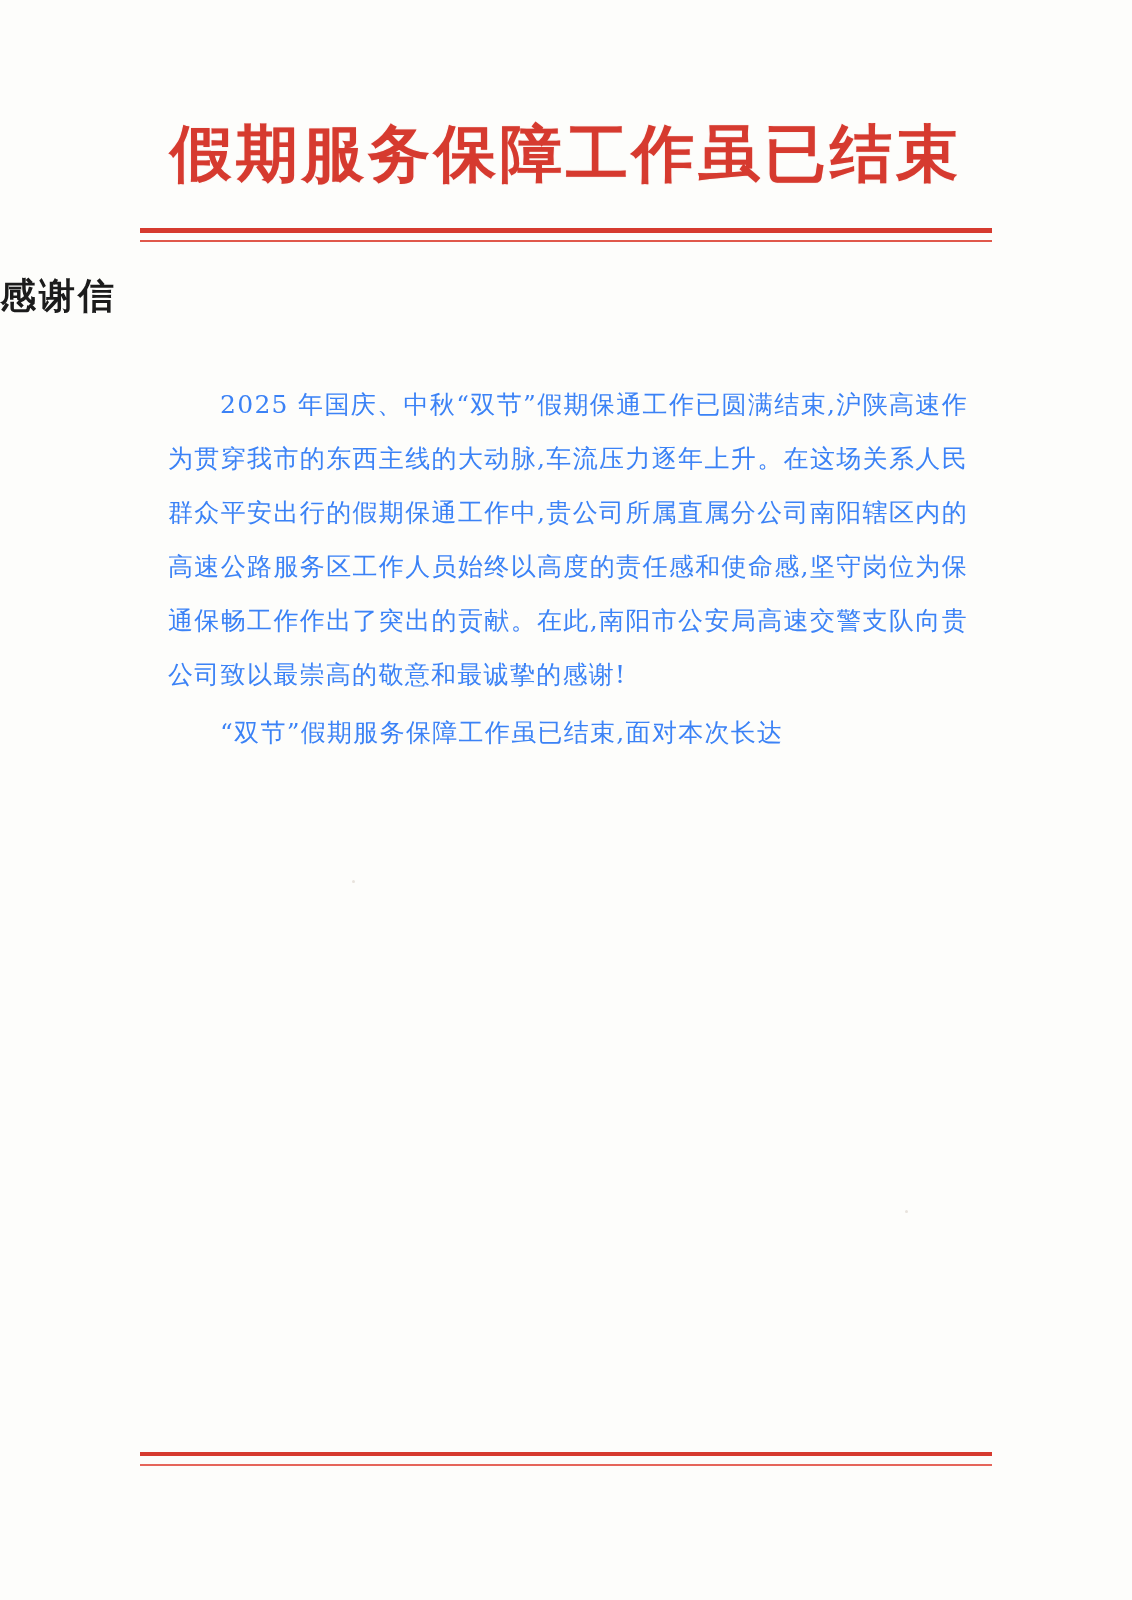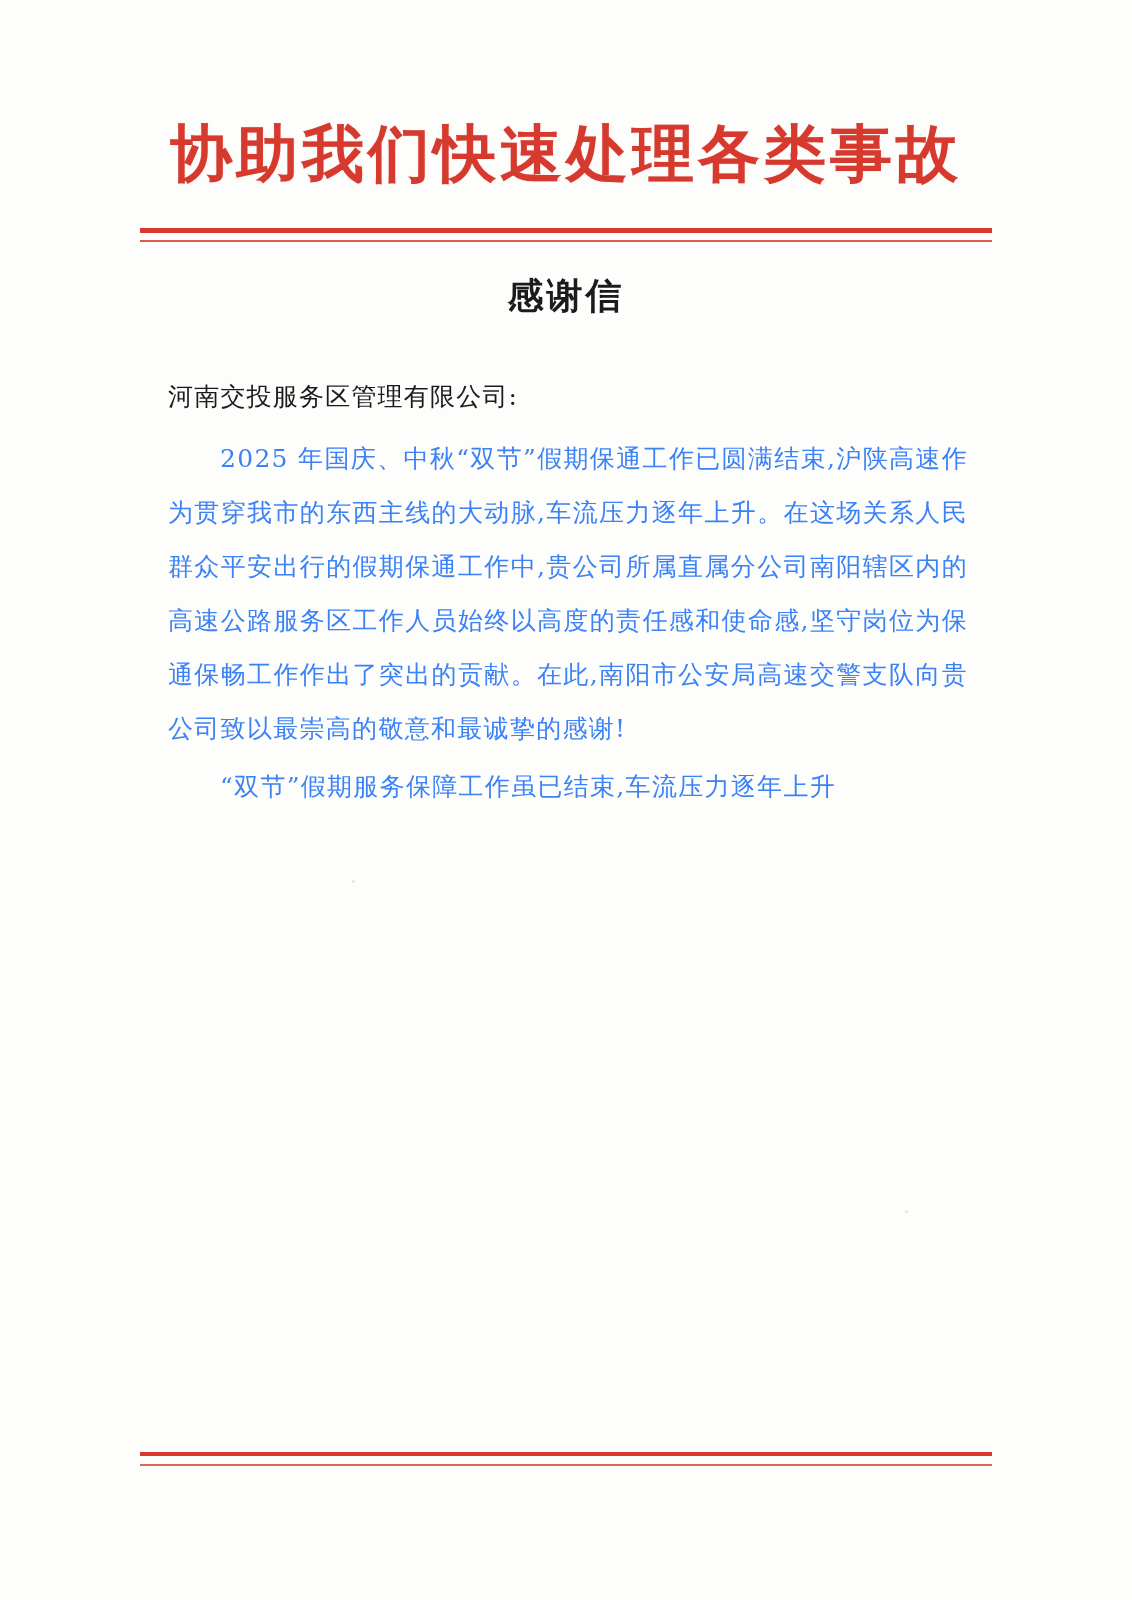--- a/index.html
+++ b/index.html
@@ -48,21 +48,21 @@
     left: 140px;
     width: 852px;
     height: 2px;
     background: #e0584b;
   }
   .doc-title {
     position: absolute;
     top: 272px;
     left: 0;
     width: 1132px;
-    text-align: center;
+    text-align: left;
     font-family: "DejaVu Serif", "Liberation Serif", serif;
     font-weight: bold;
     font-size: 36px;
     letter-spacing: 3px;
     color: #1b1b1b;
   }
   .body-wrap {
     position: absolute;
     top: 378px;
     left: 168px;
@@ -109,32 +109,31 @@
     border-radius: 50%;
     background: #e8e3dd;
   }
 </style>
 </head>
 <body>
 
 <div class="page">
 
   <div class="letterhead">
-    <div class="letterhead-title">协助我们快速处理各类事故</div>
+    <div class="letterhead-title">假期服务保障工作虽已结束</div>
   </div>
 
   <div class="rule-thick" style="top: 228px;"></div>
   <div class="rule-thin" style="top: 240px;"></div>
 
   <div class="doc-title">感谢信</div>
 
   <div class="body-wrap">
-    <div class="salutation">河南交投服务区管理有限公司:</div>
     <p class="para">2025 年国庆、中秋“双节”假期保通工作已圆满结束,沪陕高速作为贯穿我市的东西主线的大动脉,车流压力逐年上升。在这场关系人民群众平安出行的假期保通工作中,贵公司所属直属分公司南阳辖区内的高速公路服务区工作人员始终以高度的责任感和使命感,坚守岗位为保通保畅工作作出了突出的贡献。在此,南阳市公安局高速交警支队向贵公司致以最崇高的敬意和最诚挚的感谢!</p>
-    <p class="para">“双节”假期服务保障工作虽已结束,车流压力逐年上升</p>
+    <p class="para">“双节”假期服务保障工作虽已结束,面对本次长达</p>
   </div>
 
   <div class="footer-thick"></div>
   <div class="footer-thin"></div>
 
   <div class="scan-speck" style="top: 880px; left: 352px;"></div>
   <div class="scan-speck" style="top: 1210px; left: 905px;"></div>
 
 </div>
 

